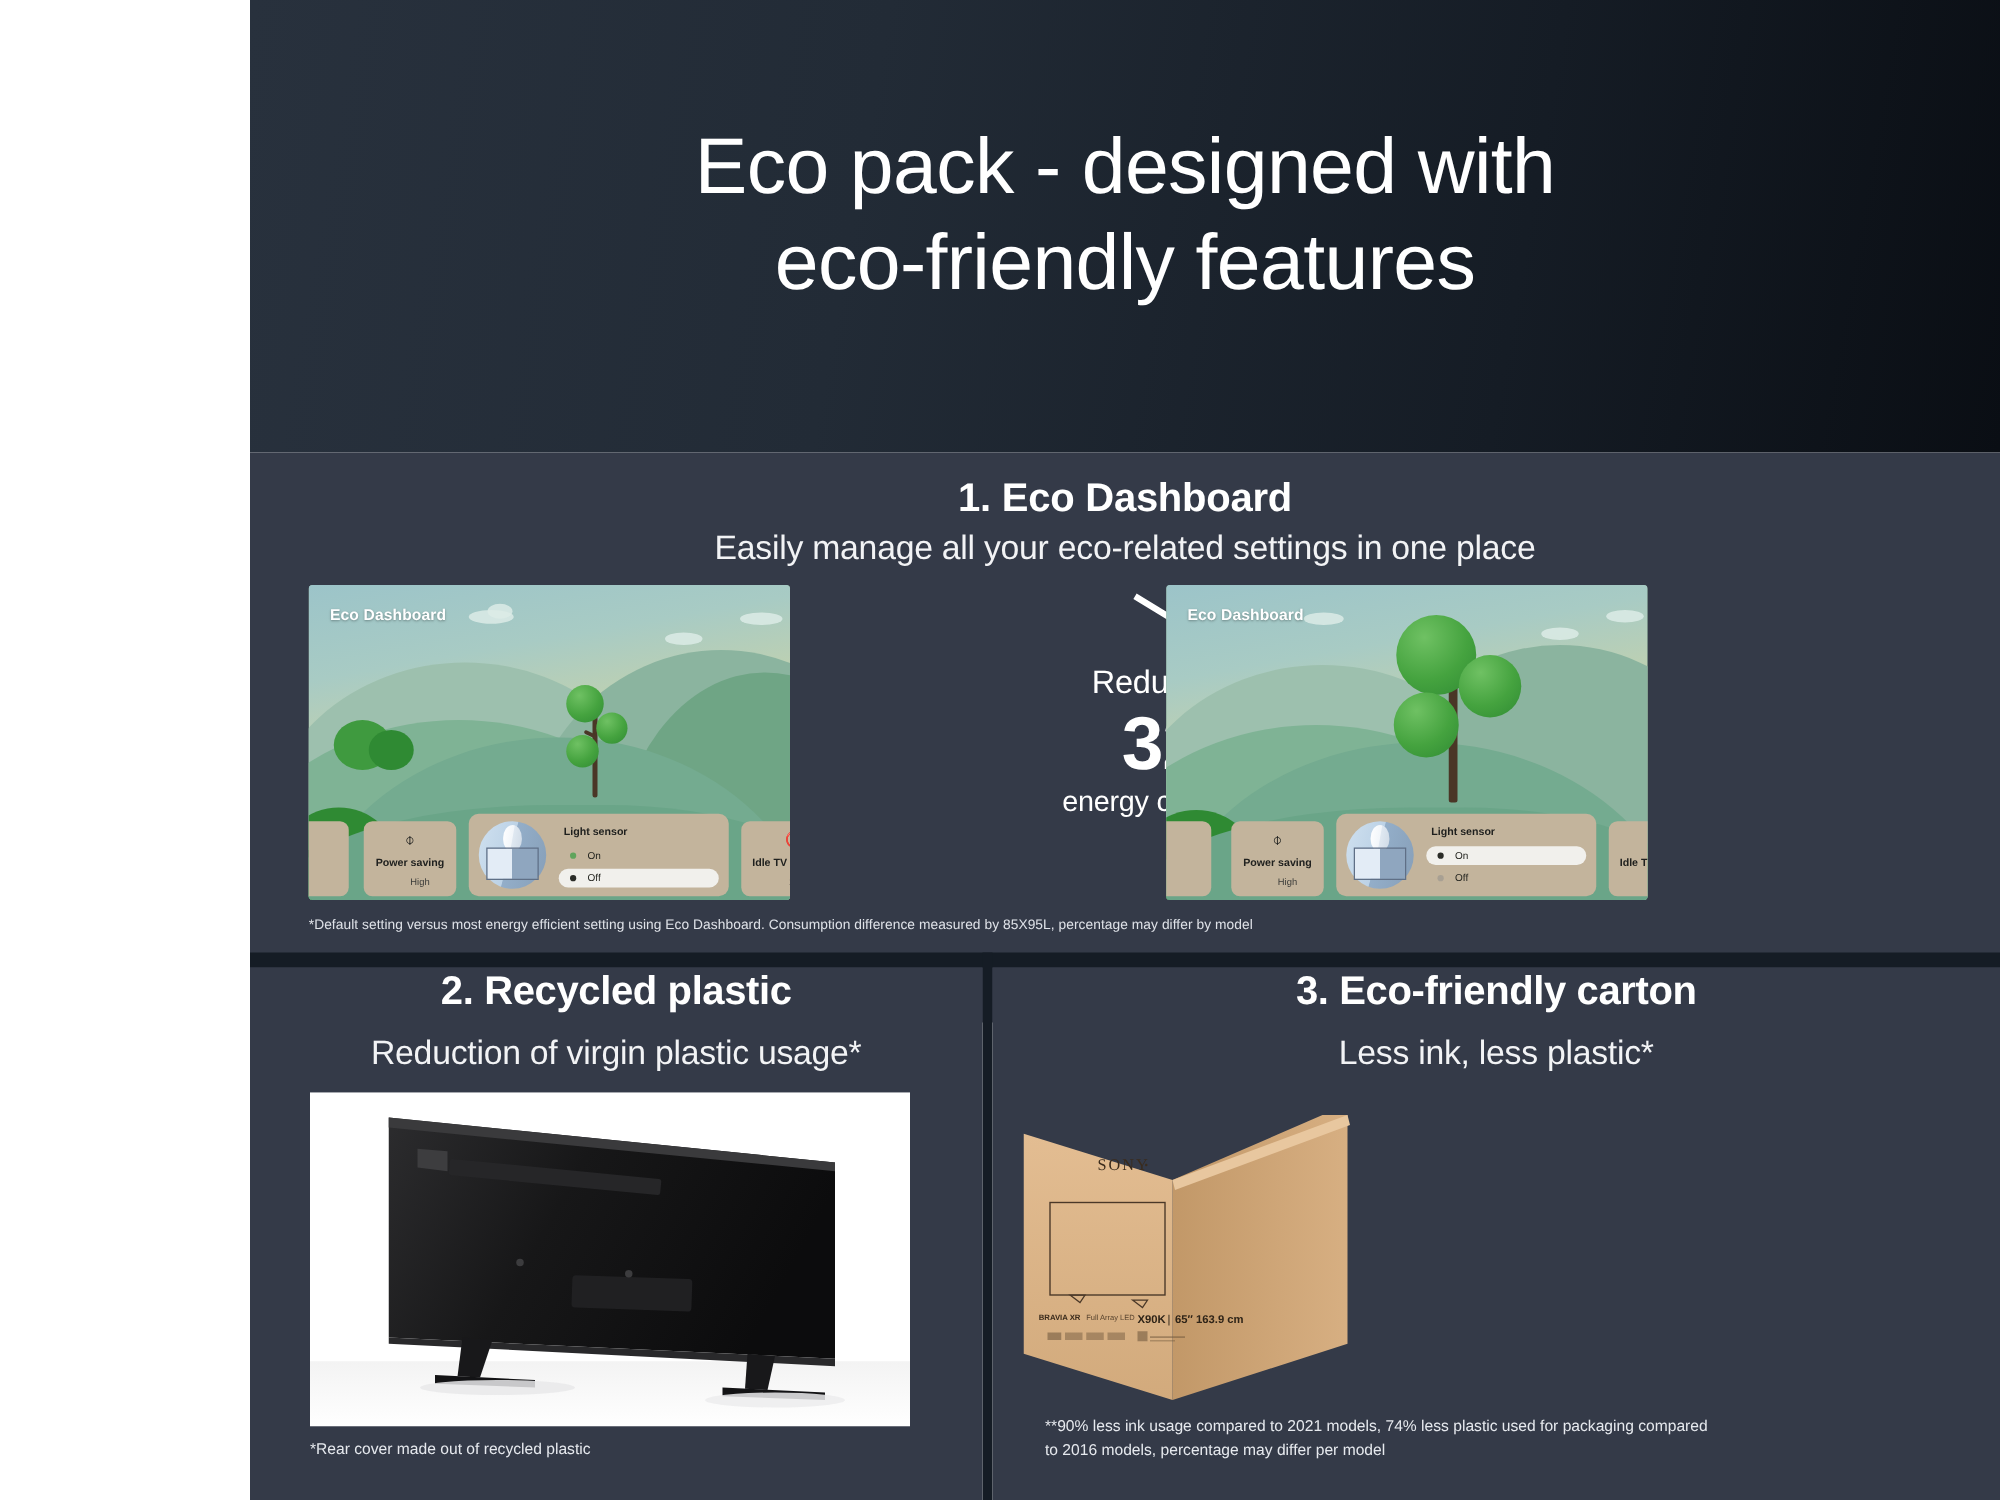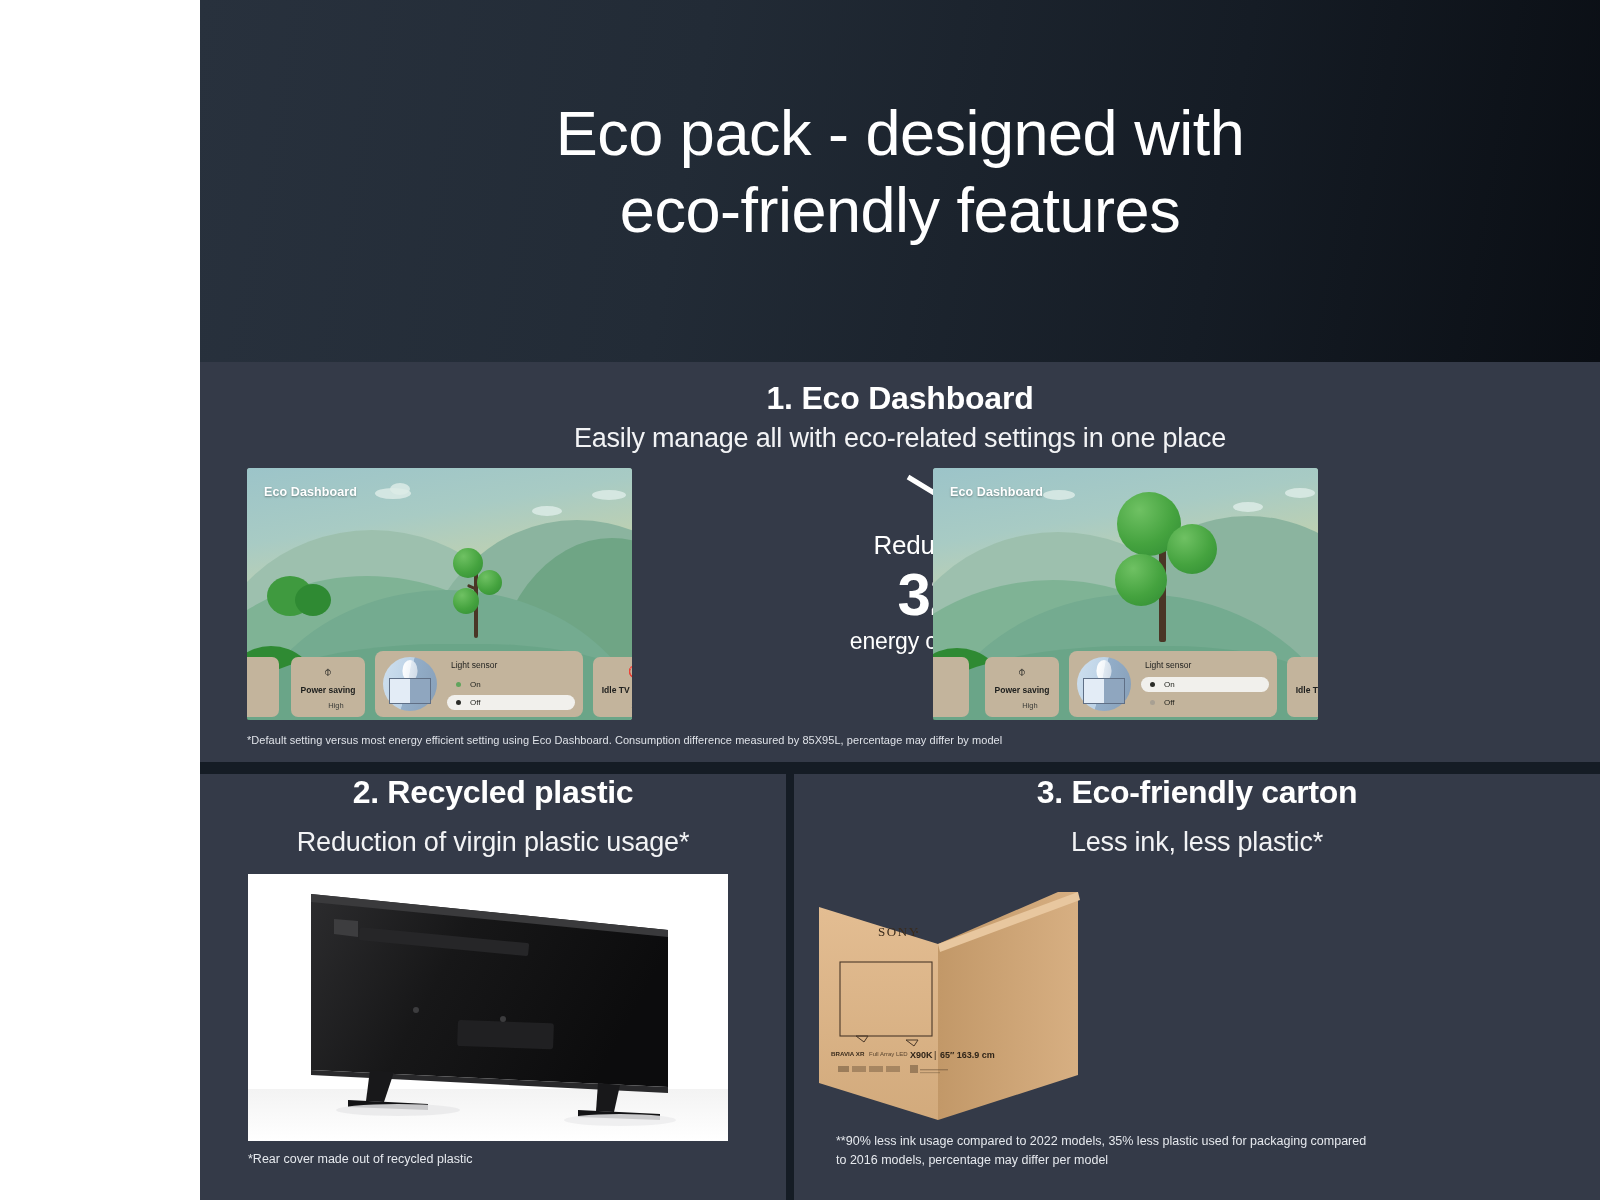--- a/index.html
+++ b/index.html
@@ -94,21 +94,21 @@
     position: absolute; left: 50%; top: 3px; transform: translateX(-50%);
     width: 15px; height: 21px; border-radius: 50% 50% 45% 45%;
     background: linear-gradient(100deg,#ffffff 0%, #f2f6fa 48%, #dfe8f1 52%, #cfdae6 100%);
   }
   .bulb .scr { position: absolute; left: 50%; top: 22px; transform: translateX(-50%); width: 7px; height: 5px; background: #b9c6d4; }
   .bulb .panel {
     position: absolute; left: 6px; bottom: 7px; width: 42px; height: 26px;
     border: 1.2px solid #5f6f86;
     background: linear-gradient(90deg,#e3ecf6 0%, #e3ecf6 49%, #8fa6bf 50%, #8fa6bf 100%);
   }
-  .ls-title { position: absolute; left: 76px; top: 9px; font-size: 8.5px; font-weight: 400; color: #1e1f1d; }
+  .ls-title { position: absolute; left: 76px; top: 9px; font-size: 8.5px; font-weight: 700; color: #1e1f1d; }
   .opt { position: absolute; left: 72px; width: 128px; height: 15px; display: flex; align-items: center; border-radius: 8px; }
   .opt .dot { width: 5px; height: 5px; border-radius: 50%; margin-left: 9px; }
   .opt .lbl { font-size: 8px; margin-left: 9px; color: #23241f; }
   .opt.on-row  { top: 26px; }
   .opt.off-row { top: 44px; }
   .opt.sel { background: #f1f0ec; }
   .opt.sel .dot { background: #2b2c28; }
   .opt:not(.sel) .dot { background: #60a45c; }
   .opt.unsel-dim .dot { background: #a8a093; }
 
@@ -169,21 +169,21 @@
 
   <div class="hero">
     <div class="hero-title">
       <div>Eco pack - designed with</div>
       <div>eco-friendly features</div>
     </div>
   </div>
 
   <div class="sec1">
     <div class="sec-h1">1. Eco Dashboard</div>
-    <div class="sec-sub1">Easily manage all with eco-related settings in one place</div>
+    <div class="sec-sub1">Easily manage all your eco-related settings in one place</div>
 
     <div class="tv-row">
 
       <div class="tv left">
         <div class="scene">
           <div class="sky"></div>
           <div class="cloud" style="left:128px;top:20px;width:36px;height:11px;"></div>
           <div class="cloud" style="left:143px;top:15px;width:20px;height:12px;"></div>
           <div class="cloud" style="left:285px;top:38px;width:30px;height:10px;"></div>
           <div class="cloud" style="left:345px;top:22px;width:34px;height:10px;"></div>
@@ -395,18 +395,18 @@
         <rect x="75" y="196" width="14" height="6" fill="#6c543a" opacity=".45"></rect>
         <rect x="92" y="196" width="14" height="6" fill="#6c543a" opacity=".45"></rect>
         <rect x="116" y="195" width="8" height="8" fill="#6c543a" opacity=".55"></rect>
         <rect x="126" y="199" width="28" height="1.4" fill="#6c543a" opacity=".5"></rect>
         <rect x="126" y="202" width="20" height="1.2" fill="#6c543a" opacity=".4"></rect>
         <polygon points="25,213 144,250 144,250 25,213" fill="#b8915f"></polygon>
       </svg>
     </div>
 
     <div class="note3">
-      <span>**90% less ink usage compared to 2022 models, 35% less plastic used for packaging compared</span>
+      <span>**90% less ink usage compared to 2021 models, 74% less plastic used for packaging compared</span>
       <span>to 2016 models, percentage may differ per model</span>
     </div>
   </div>
 
 </div>
 
 </body></html>

